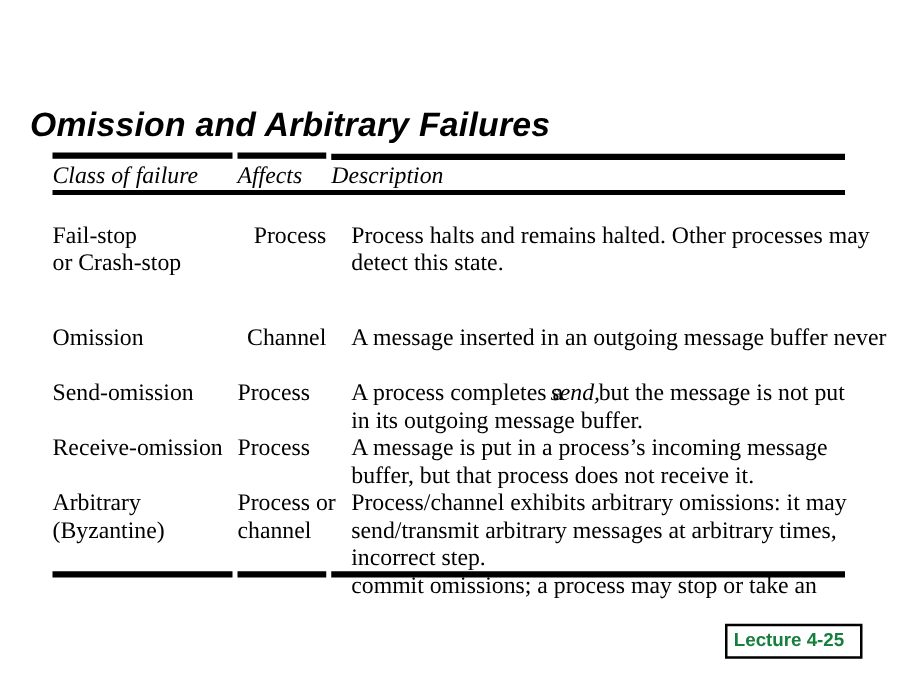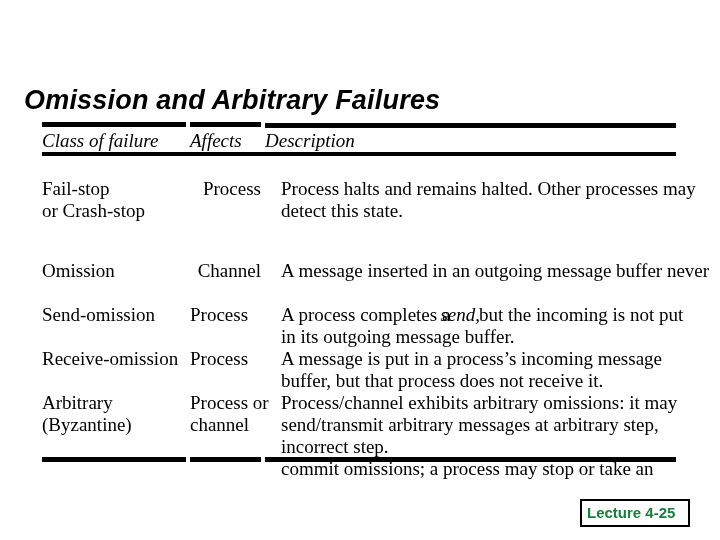--- a/index.html
+++ b/index.html
@@ -215,21 +215,21 @@
       <div class="c-affects right-al">Channel</div>
       <div class="c-desc">
         <span class="desc-line">A message inserted in an outgoing message buffer never</span>
       </div>
     </div>
 
     <div class="row" style="top:170px;height:48px;">
       <div class="c-class">Send-omission</div>
       <div class="c-affects">Process</div>
       <div class="c-desc">
-        <span class="desc-line"><span>A process completes a</span><span class="overlap-italic">send,</span><span>but the incoming is not put</span></span>
+        <span class="desc-line"><span>A process completes a</span><span class="overlap-italic">send,</span><span>but the message is not put</span></span>
         <span class="desc-line">in its outgoing message buffer.</span>
       </div>
     </div>
 
     <div class="row" style="top:214px;height:48px;">
       <div class="c-class">Receive-omission</div>
       <div class="c-affects">Process</div>
       <div class="c-desc">
         <span class="desc-line">A message is put in a process’s incoming message</span>
         <span class="desc-line">buffer, but that process does not receive it.</span>
@@ -240,21 +240,21 @@
       <div class="c-class">
         <span class="desc-line">Arbitrary</span>
         <span class="desc-line">(Byzantine)</span>
       </div>
       <div class="c-affects" style="text-align:left;width:71px;">
         <span class="desc-line">Process or</span>
         <span class="desc-line">channel</span>
       </div>
       <div class="c-desc">
         <span class="desc-line">Process/channel exhibits arbitrary omissions: it may</span>
-        <span class="desc-line">send/transmit arbitrary messages at arbitrary step,</span>
+        <span class="desc-line">send/transmit arbitrary messages at arbitrary times,</span>
         <span class="desc-line">incorrect step.</span>
         <span class="desc-line">commit omissions; a process may stop or take an</span>
       </div>
     </div>
 
     <div class="rule-bottom">
       <div class="seg seg-a"></div>
       <div class="seg seg-b"></div>
       <div class="seg seg-c"></div>
     </div>

